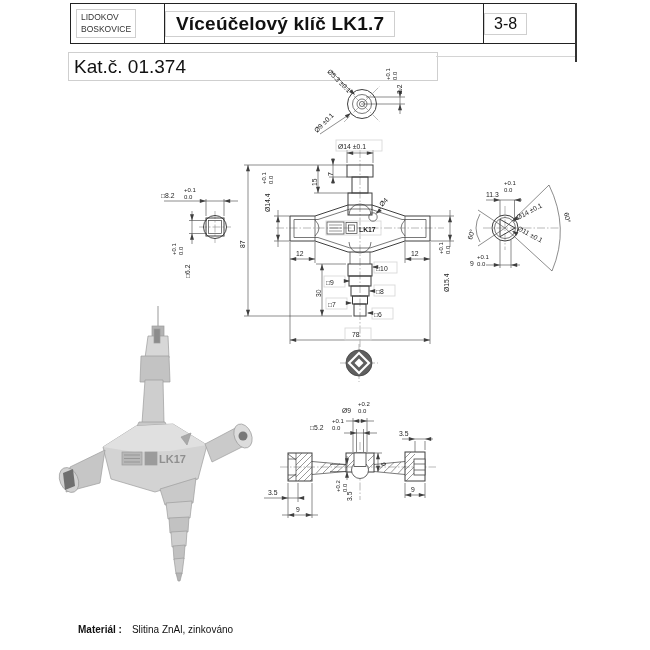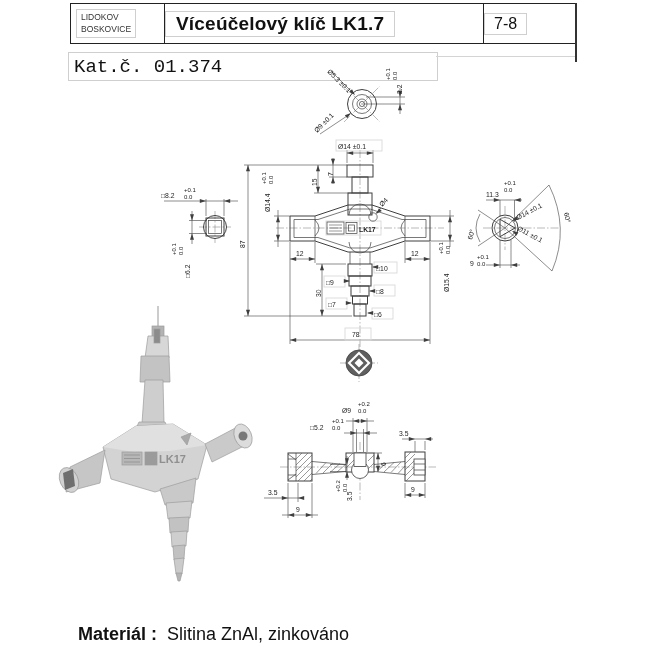--- a/index.html
+++ b/index.html
@@ -10,26 +10,26 @@
        display:flex;align-items:stretch;}
   .hdr-cell{display:flex;align-items:center;}
   .cell-company{width:88px;border-right:1.4px solid #222;justify-content:flex-start;padding-left:5px;}
   .cell-title{flex:1;border-right:1.4px solid #222;}
   .cell-page{width:91px;}
   .gbox{border:1px solid #cfcfcf;}
   .company-txt{font-size:8.5px;line-height:1.3;color:#333;padding:2px 4px;}
   .title-txt{font-size:19px;font-weight:600;letter-spacing:.2px;padding:1px 10px;}
   .page-txt{font-size:16px;padding:1px 9px;}
   .katbox{position:absolute;left:68px;top:52px;width:368px;height:27px;border:1px solid #cfcfcf;
-          display:flex;align-items:center;font-family:Liberation Mono, monospace;}
+          display:flex;align-items:center;}
   .kat-txt{font-size:19px;padding-left:5px;}
   .katline{position:absolute;left:436px;top:56px;width:141px;height:1px;background:#d4d4d4;}
   .rborder{position:absolute;left:575px;top:3px;width:1.5px;height:59px;background:#333;}
   
-  .footer{position:absolute;left:78px;top:624px;font-size:18px;}
+  .footer{position:absolute;left:78px;top:624px;font-size:10px;}
   .footer b{margin-right:10px;}
   
   svg.draw{position:absolute;left:0;top:0;}
   .ol{stroke:#3f3f3f;stroke-width:1;fill:none;}
   .ol2{stroke:#3f3f3f;stroke-width:0.7;fill:none;}
   .dl{stroke:#3f3f3f;stroke-width:0.6;fill:none;}
   .cl{stroke:#8a8a8a;stroke-width:0.6;fill:none;stroke-dasharray:8 2 1.5 2;}
   .hl{stroke:#555;stroke-width:0.6;fill:none;}
   .ar{fill:#3f3f3f;stroke:none;}
   .dt{fill:#1d1d1d;stroke:none;font-family:"Liberation Sans",sans-serif;font-size:6.8px;}
@@ -46,21 +46,21 @@
     <div class="hdr-cell cell-company">
       <div class="gbox company-txt">
         <div>LIDOKOV</div>
         <div>BOSKOVICE</div>
       </div>
     </div>
     <div class="hdr-cell cell-title">
       <span class="gbox title-txt">Víceúčelový klíč LK1.7</span>
     </div>
     <div class="hdr-cell cell-page">
-      <span class="gbox page-txt">7-8</span>
+      <span class="gbox page-txt">3-8</span>
     </div>
   </div>
   <div class="katbox">
     <span class="kat-txt">Kat.č. 01.374</span>
   </div>
   <div class="katline"></div>
   <div class="rborder"></div>
 
   <svg class="draw" width="650" height="650" viewBox="0 0 650 650">
     <defs>

